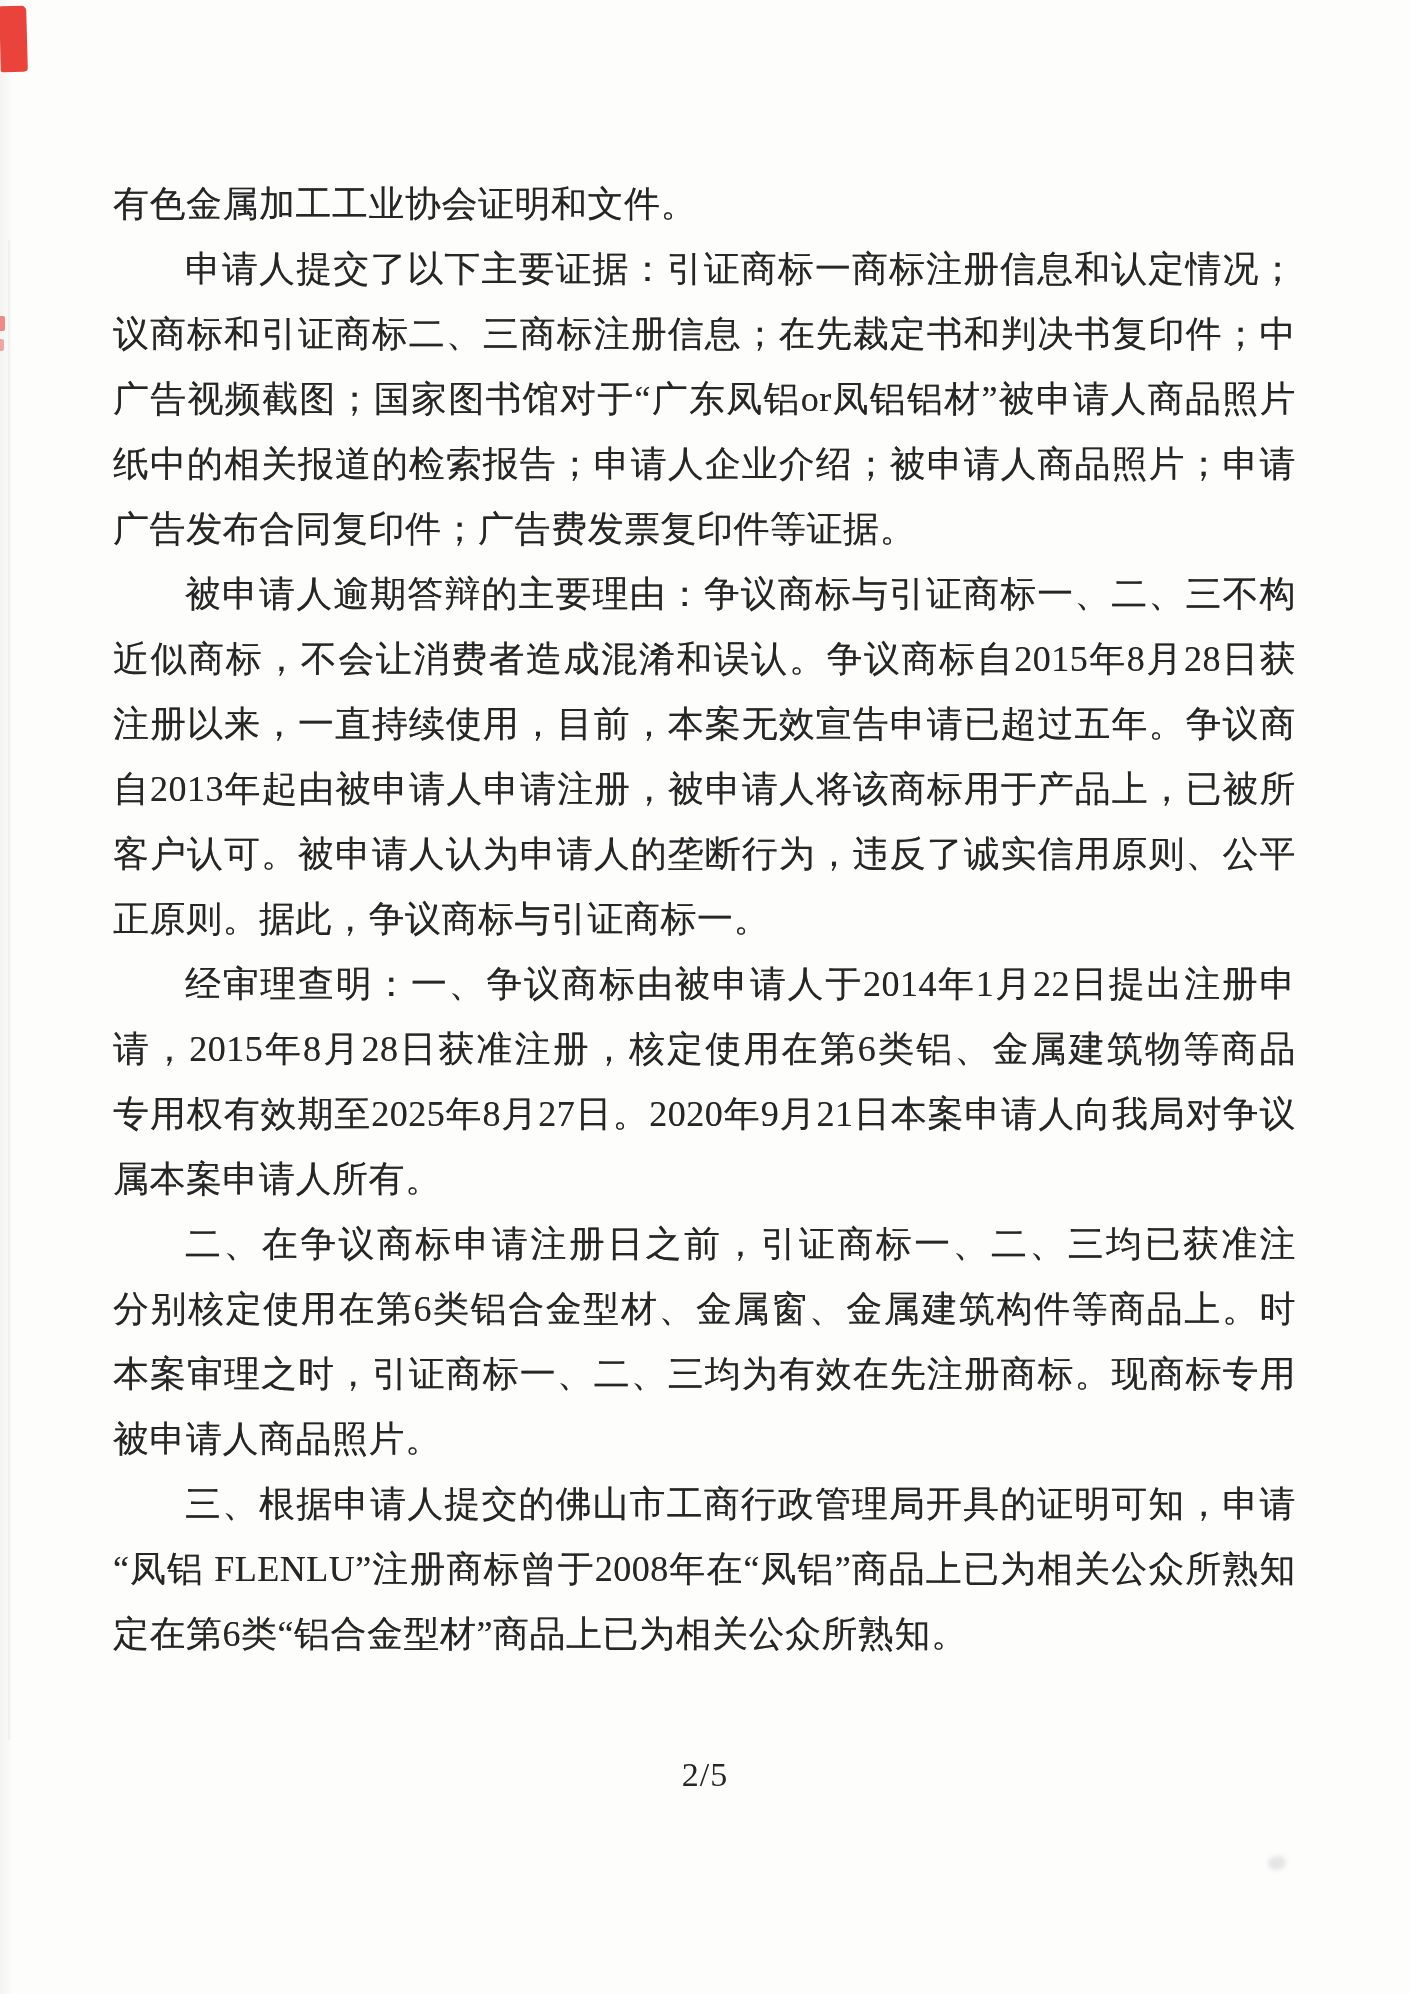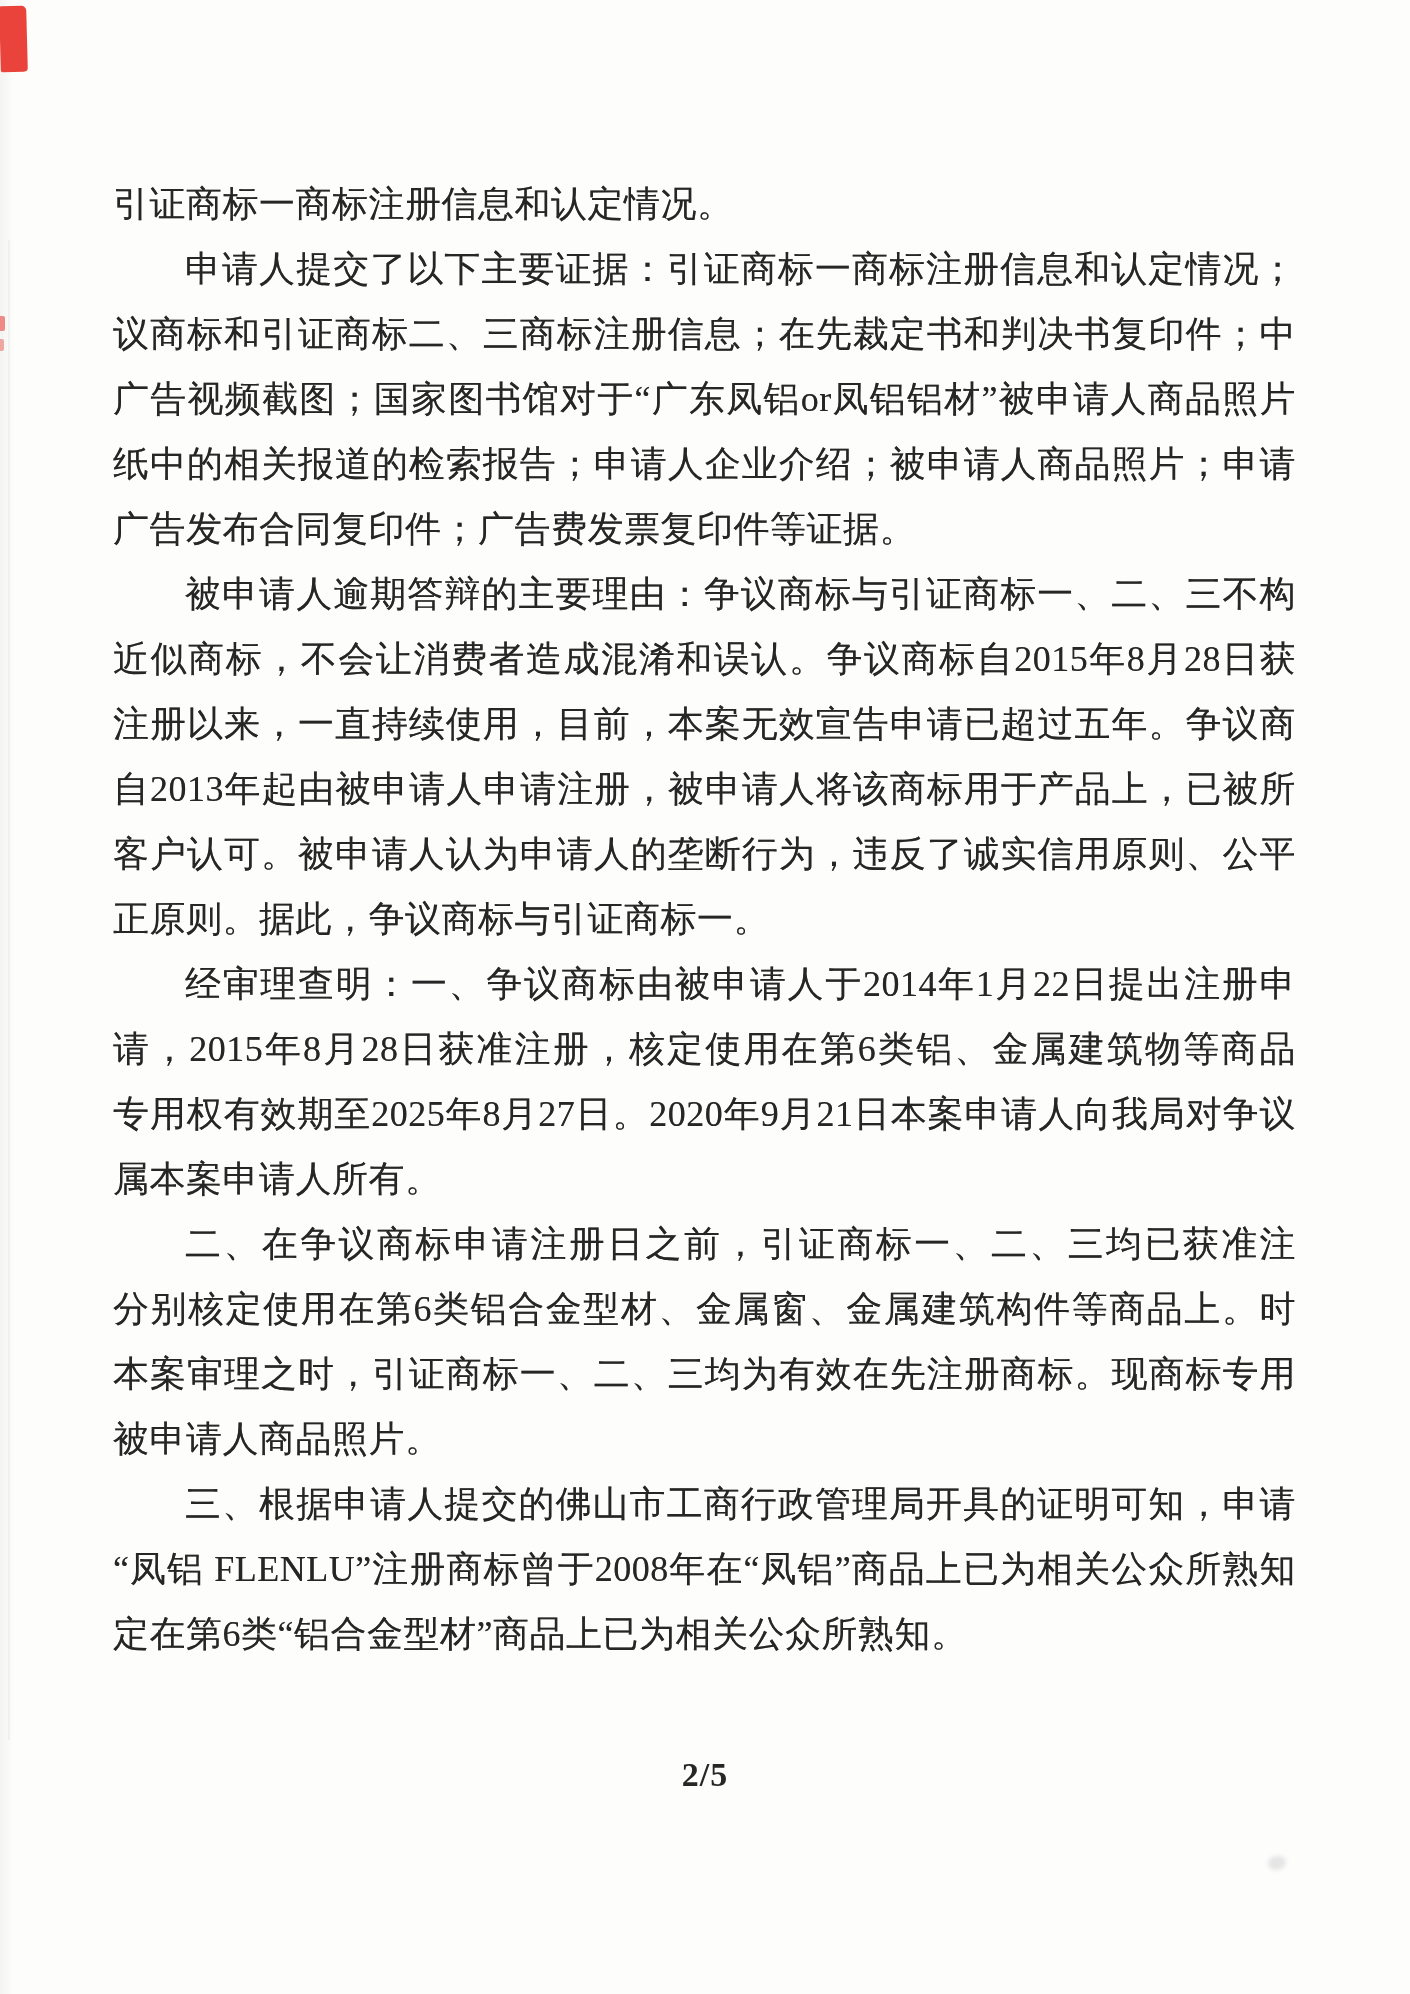--- a/index.html
+++ b/index.html
@@ -78,36 +78,35 @@
     text-align-last: left;
   }
   .line.indent { padding-left: 72px; }
   .footer {
     position: absolute;
     left: 0; top: 1756px; width: 1410px;
     text-align: center;
     color: var(--ink);
     font-size: 34px;
     letter-spacing: 1px;
-    font-weight: bold;
   }
 </style>
 </head>
 <body>
 
 <div class="page">
   <div class="edge-left"></div>
   <div class="edge-left-line"></div>
   <div class="stamp"></div>
   <div class="stamp-tick-1"></div>
   <div class="stamp-tick-2"></div>
   <div class="smudge"></div>
 
   <div class="text-block">
-      <div class="line plain">引证商标一商标注册信息和认定情况。</div>
+      <div class="line plain">有色金属加工工业协会证明和文件。</div>
       <div class="line justify indent">申请人提交了以下主要证据：引证商标一商标注册信息和认定情况；争</div>
       <div class="line justify">议商标和引证商标二、三商标注册信息；在先裁定书和判决书复印件；中国</div>
       <div class="line justify">广告视频截图；国家图书馆对于“广东凤铝or凤铝铝材”被申请人商品照片</div>
       <div class="line justify">纸中的相关报道的检索报告；申请人企业介绍；被申请人商品照片；申请人</div>
       <div class="line plain">广告发布合同复印件；广告费发票复印件等证据。</div>
       <div class="line justify indent">被申请人逾期答辩的主要理由：争议商标与引证商标一、二、三不构成</div>
       <div class="line justify">近似商标，不会让消费者造成混淆和误认。争议商标自2015年8月28日获准</div>
       <div class="line justify">注册以来，一直持续使用，目前，本案无效宣告申请已超过五年。争议商标</div>
       <div class="line justify">自2013年起由被申请人申请注册，被申请人将该商标用于产品上，已被所有</div>
       <div class="line justify">客户认可。被申请人认为申请人的垄断行为，违反了诚实信用原则、公平公</div>

